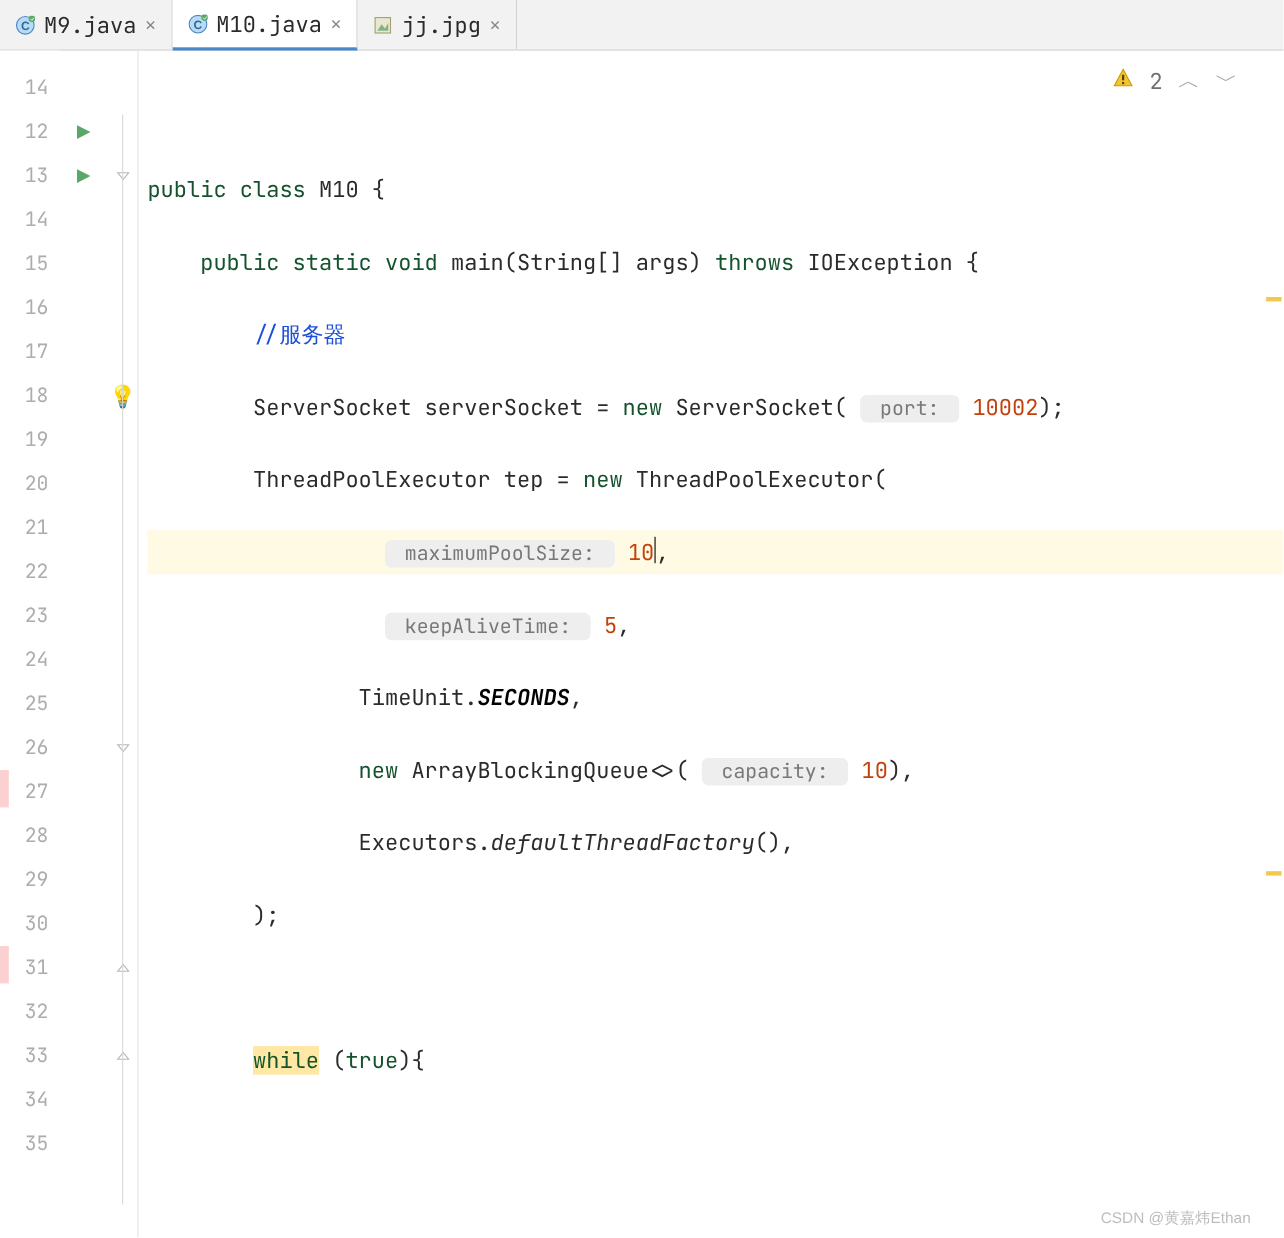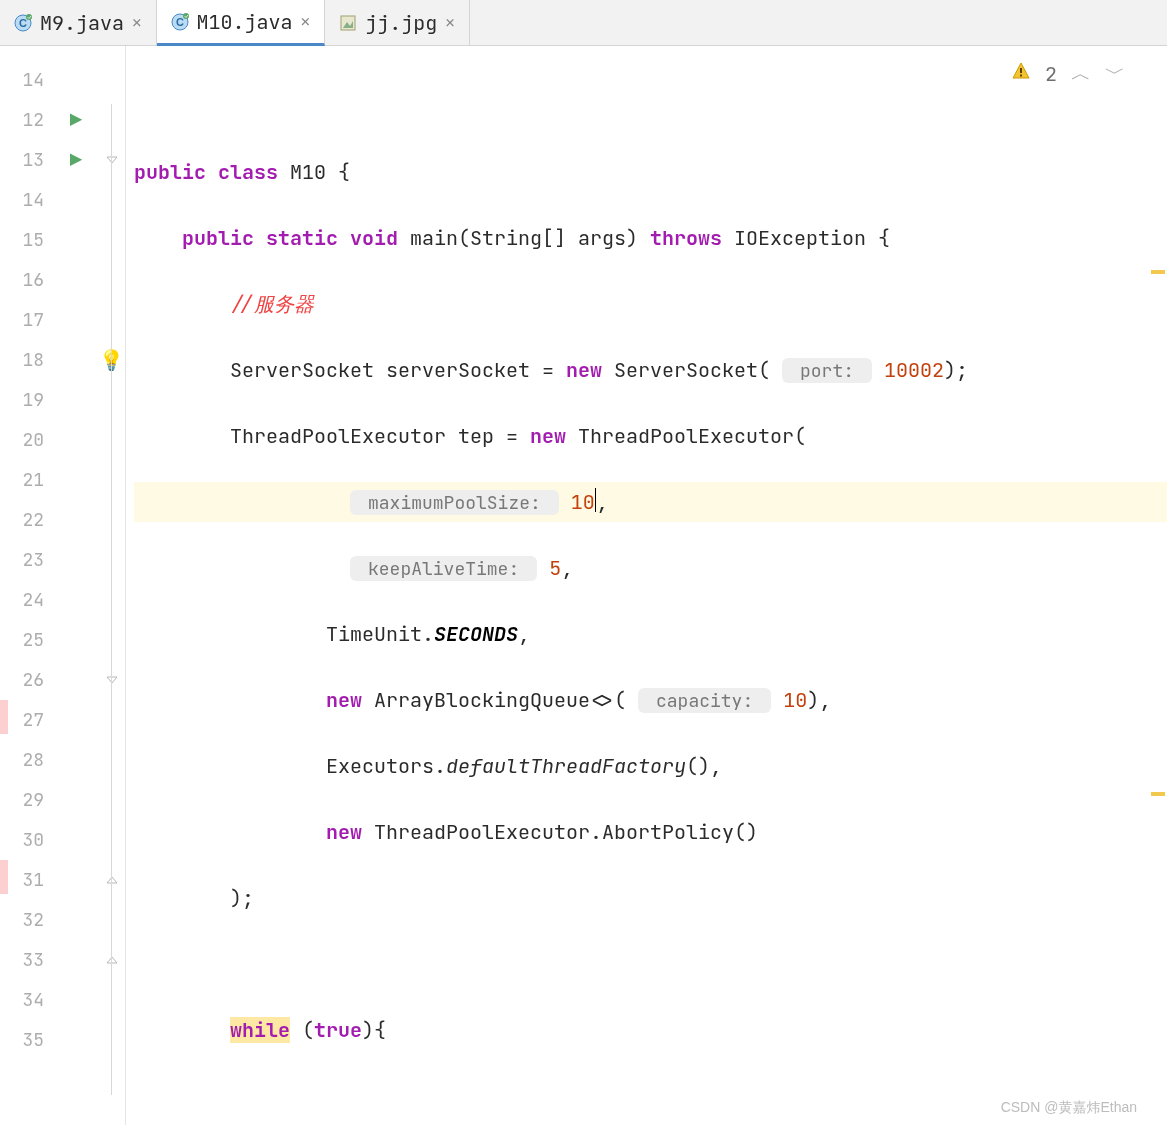--- a/index.html
+++ b/index.html
@@ -72,23 +72,23 @@
 }
 .code {
   flex: 1;
   padding-top: 14px;
   padding-left: 8px;
   white-space: pre;
   overflow: hidden;
 }
 .code .line { height: 40px; line-height: 40px; }
 .code .line.hl { background: #fffae3; }
-.kw { color: #a21caf; font-weight: 700; }
+.kw { color: #14532d; font-weight: 400; }
 .num { color: #c2410c; }
-.comm { color: #ef4444; font-style: italic; }
+.comm { color: #1d4ed8; }
 .hint {
   background: #eeeeee;
   color: #787878;
   border-radius: 6px;
   padding: 1px 18px;
   font-size: 18px;
   font-style: normal;
 }
 .static-it { color: #000000; font-style: italic; font-weight:600; }
 .static-call { font-style: italic; margin-top: 24px; }
@@ -286,21 +286,20 @@
 <div class="line"><span class="kw">public</span> <span class="kw">class</span> <span>M10</span><span> {</span></div>
 <div class="line">    <span class="kw">public</span> <span class="kw">static</span> <span class="kw">void</span> <span>main</span><span>(String[] args) </span><span class="kw">throws</span><span> IOException {</span></div>
 <div class="line">        <span class="comm">//服务器</span></div>
 <div class="line">        <span>ServerSocket serverSocket = </span><span class="kw">new</span><span> ServerSocket( </span><span class="hint">port:</span><span> </span><span class="num">10002</span><span>);</span></div>
 <div class="line">        <span>ThreadPoolExecutor tep = </span><span class="kw">new</span><span> ThreadPoolExecutor(</span></div>
 <div class="line hl">                  <span class="hint">maximumPoolSize:</span><span> </span><span class="num">10</span><span class="caret"></span><span>,</span></div>
 <div class="line">                  <span class="hint">keepAliveTime:</span><span> </span><span class="num">5</span><span>,</span></div>
 <div class="line">                <span>TimeUnit.</span><span class="static-it">SECONDS</span><span>,</span></div>
 <div class="line">                <span class="kw">new</span><span> ArrayBlockingQueue&lt;&gt;( </span><span class="hint">capacity:</span><span> </span><span class="num">10</span><span>),</span></div>
 <div class="line">                <span>Executors.</span><span class="static-call">defaultThreadFactory</span><span>(),</span></div>
-<div class="line">                <span class="kw">new</span><span> ThreadPoolExecutor.AbortPolicy()</span></div>
 <div class="line">        <span>);</span></div>
 <div class="line"></div>
 <div class="line">        <span class="kw while-hl">while</span><span> (</span><span class="kw">true</span><span>){</span></div>
 
 
 
 
 
 
 

